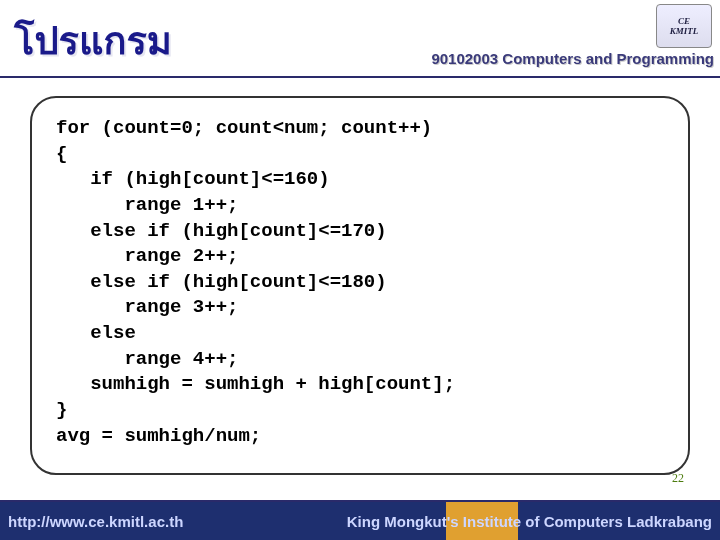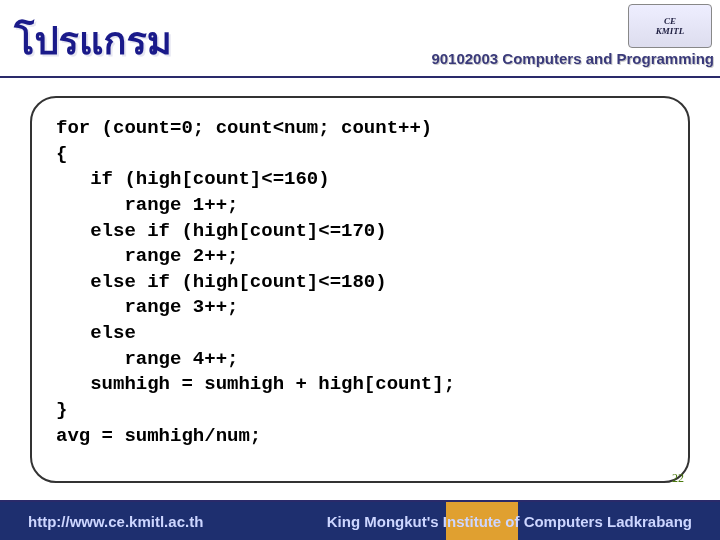--- a/index.html
+++ b/index.html
@@ -47,21 +47,21 @@
     font-family: "Angsana New","Times New Roman", serif;
     font-size: 38px;
     font-weight: bold;
     color: #1a1a8a;
     text-shadow: 2px 2px 0 rgba(120,120,180,0.18);
   }
   .logo {
     position: absolute;
     right: 8px;
     top: 4px;
-    width: 84px;
+    width: 56px;
     height: 44px;
     border: 1px solid #888;
     border-radius: 4px;
     background: linear-gradient(#eef,#dde);
     display: flex;
     flex-direction: column;
     align-items: center;
     justify-content: center;
     font-size: 9px;
     font-style: italic;
@@ -79,21 +79,21 @@
     text-shadow: 1px 1px 0 #ccc;
     text-align: center;
   }
   .code-box {
     position: absolute;
     left: 30px;
     top: 96px;
     width: 660px;
     border: 2px solid #333;
     border-radius: 26px;
-    padding: 18px 24px 32px 24px;
+    padding: 18px 24px 24px 24px;
     font-family: "Consolas","Courier New", monospace;
     font-size: 19px;
     font-weight: bold;
     line-height: 1.35;
     white-space: pre;
     color: #000;
     background: #fff;
   }
   .slide-num {
     position: absolute;
@@ -112,21 +112,21 @@
     border-top: 2px solid #2a2a6a;
     background: linear-gradient(
       to right,
       #1e2f6f 0%, #1e2f6f 62%,
       #e0a030 62%, #e0a030 72%,
       #1e2f6f 72%, #1e2f6f 100%
     );
     display: flex;
     align-items: center;
     justify-content: space-between;
-    padding: 0 28px;
+    padding: 0 8px;
   }
   .footer-left {
     font-family: "Comic Sans MS", cursive, sans-serif;
     font-size: 15px;
     font-weight: bold;
     color: #cdd6ff;
   }
   .footer-right {
     font-family: "Comic Sans MS", cursive, sans-serif;
     font-size: 15px;

